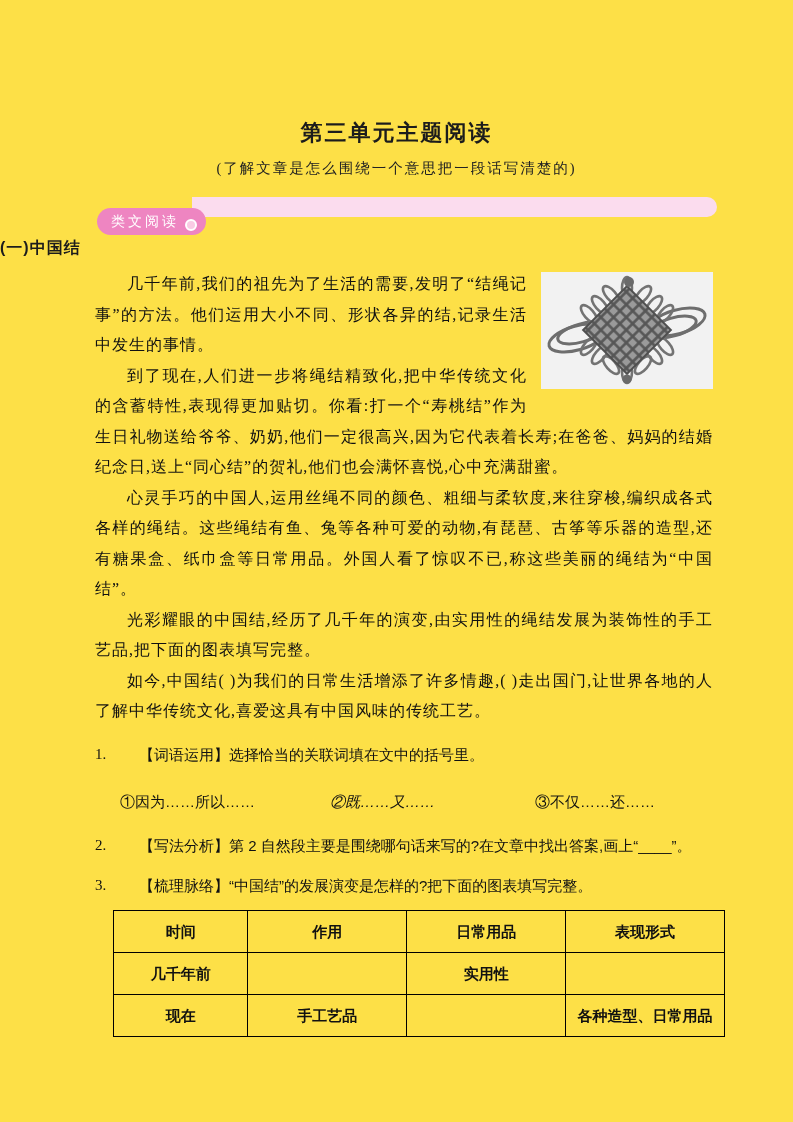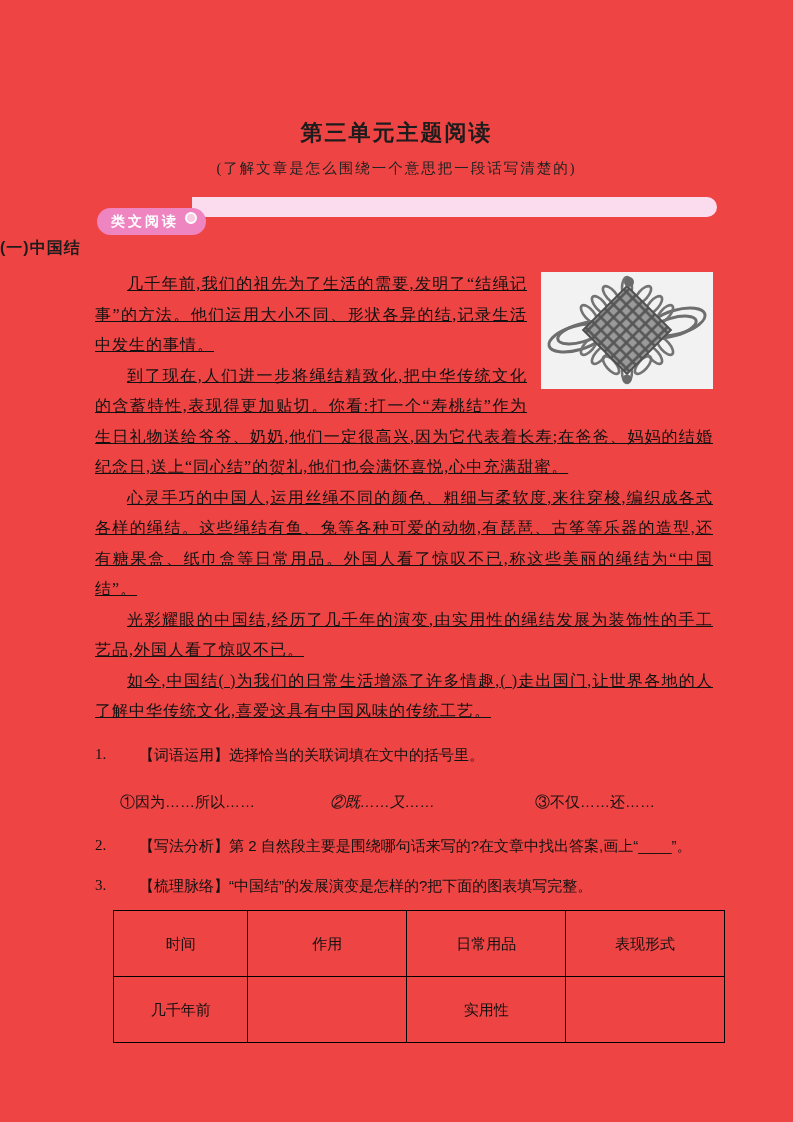--- a/index.html
+++ b/index.html
@@ -1,19 +1,19 @@
 <!DOCTYPE html>
 <html><head>
 <meta charset="utf-8">
 <style>
   html,body { margin:0; padding:0; background:#ffffff; }
   .page {
     position:relative;
     width:793px; height:1122px;
-    background:#ef4444;
+    background:#fde047;
     overflow:hidden;
     font-family:"Liberation Sans", sans-serif;
     color:#1c1c1c;
     box-sizing:border-box;
   }
   .doc-title {
     margin:0;
     padding-top:118px;
     text-align:center;
     font-size:22px;
@@ -33,24 +33,24 @@
     display:flex;
     align-items:center;
     margin:15px 76px 0 97px;
     height:28px;
     position:relative;
   }
   .badge-pill {
     position:relative;
     z-index:2;
     display:flex;
-    align-items:flex-start;
+    align-items:flex-end;
     background:#ee85c1;
     color:#ffffff;
-    font-weight:bold;
+    font-weight:normal;
     font-size:14px;
     letter-spacing:3px;
     padding:4px 9px 4px 14px;
     border-radius:14px;
     height:19px;
     line-height:19px;
     margin-top:28px;
   }
   .badge-dot {
     width:8px; height:8px;
@@ -75,21 +75,20 @@
     letter-spacing:1px;
   }
   .article {
     margin:10px 80px 0 95px;
     font-family:"Liberation Serif", serif;
     font-size:16px;
     line-height:30.5px;
     letter-spacing:1px;
     text-align:justify;
     color:#111;
-    text-decoration:underline;
   }
   .article p { margin:0; text-indent:2em; }
   .knot-figure {
     float:right;
     width:172px; height:117px;
     margin:3px 0 10px 14px;
     background:#f2f2f2;
   }
   .questions {
     margin:16px 70px 0 95px;
@@ -120,22 +119,22 @@
     border-collapse:collapse;
     margin:13px 0 0 18px;
     width:612px;
     table-layout:fixed;
     font-size:15px;
   }
   .chart-table th, .chart-table td {
     border:1.6px solid #000000;
     height:41px;
     text-align:center;
-    font-weight:normal;
-    padding:12px 4px;
+    font-weight:bold;
+    padding:0 4px;
     font-family:"Liberation Sans", sans-serif;
   }
   .chart-table col.c1 { width:22%; }
   .chart-table col.c2 { width:26%; }
   .chart-table col.c3 { width:26%; }
   .chart-table col.c4 { width:26%; }
 </style>
 </head>
 <body>
 
@@ -193,21 +192,21 @@
           <rect x="55" y="27" width="62" height="62" fill="url(#weave)" stroke="#4f4f4f" stroke-width="2"></rect>
         </g>
 
         <circle cx="88" cy="10" r="5" fill="#6a6a6a"></circle>
         <circle cx="86" cy="107" r="4.5" fill="#6a6a6a"></circle>
       </svg>
     </div>
     <p>几千年前,我们的祖先为了生活的需要,发明了“结绳记事”的方法。他们运用大小不同、形状各异的结,记录生活中发生的事情。</p>
     <p>到了现在,人们进一步将绳结精致化,把中华传统文化的含蓄特性,表现得更加贴切。你看:打一个“寿桃结”作为生日礼物送给爷爷、奶奶,他们一定很高兴,因为它代表着长寿;在爸爸、妈妈的结婚纪念日,送上“同心结”的贺礼,他们也会满怀喜悦,心中充满甜蜜。</p>
     <p>心灵手巧的中国人,运用丝绳不同的颜色、粗细与柔软度,来往穿梭,编织成各式各样的绳结。这些绳结有鱼、兔等各种可爱的动物,有琵琶、古筝等乐器的造型,还有糖果盒、纸巾盒等日常用品。外国人看了惊叹不已,称这些美丽的绳结为“中国结”。</p>
-    <p>光彩耀眼的中国结,经历了几千年的演变,由实用性的绳结发展为装饰性的手工艺品,外国人看了惊叹不已。</p>
+    <p>光彩耀眼的中国结,经历了几千年的演变,由实用性的绳结发展为装饰性的手工艺品,把下面的图表填写完整。</p>
     <p>如今,中国结(      )为我们的日常生活增添了许多情趣,(      )走出国门,让世界各地的人了解中华传统文化,喜爱这具有中国风味的传统工艺。</p>
   </div>
 
   <div class="questions">
 
     <div class="question q1">
       <span class="q-num">1.</span>
       <span class="q-body"><span>【词语运用】</span><span>选择恰当的关联词填在文中的括号里。</span></span>
     </div>
     <div class="options">
@@ -239,18 +238,24 @@
         <th>作用</th>
         <th>日常用品</th>
         <th>表现形式</th>
       </tr>
       <tr>
         <td>几千年前</td>
         <td></td>
         <td>实用性</td>
         <td></td>
       </tr>
+      <tr>
+        <td>现在</td>
+        <td>手工艺品</td>
+        <td></td>
+        <td>各种造型、日常用品</td>
+      </tr>
     </tbody>
       </table>
 
   </div>
 
 </div>
 
 </body></html>

